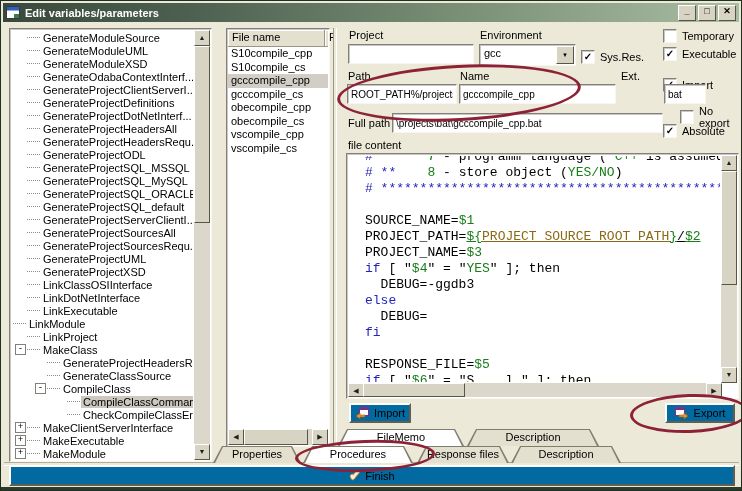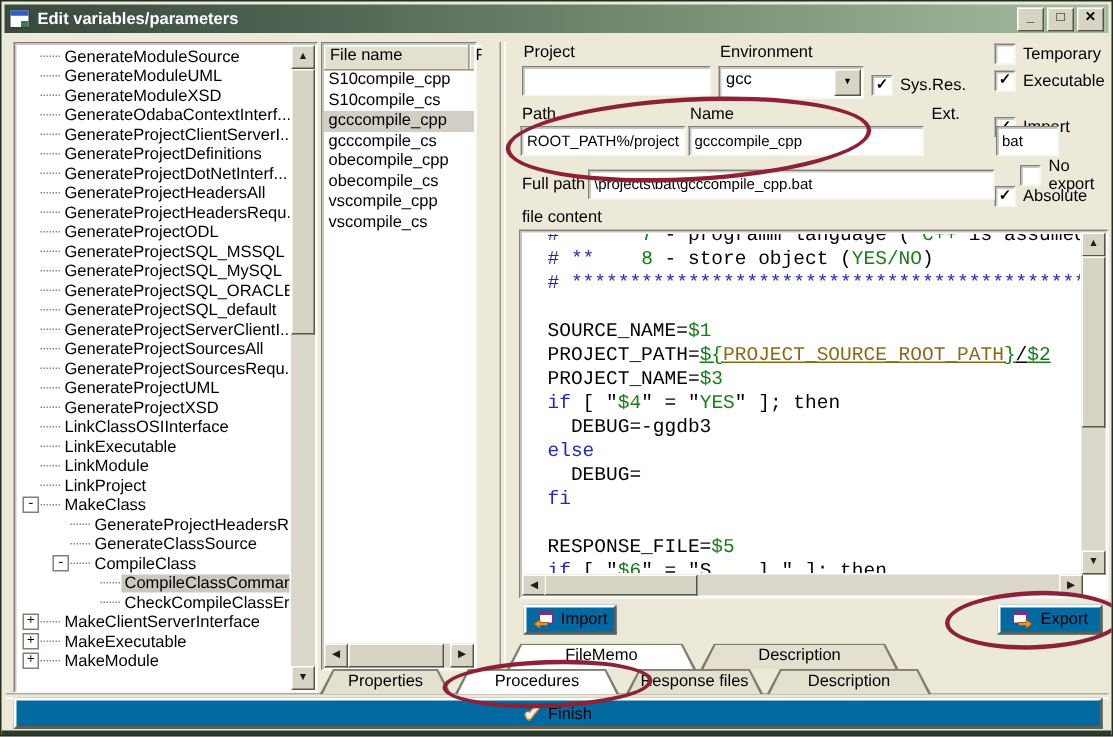--- a/index.html
+++ b/index.html
@@ -178,23 +178,27 @@
         <div class="trow" style="padding-left: 14px;">
           <span class="stub"></span>
           <span class="tlbl">GenerateProjectXSD</span>
         </div>
         <div class="trow" style="padding-left: 14px;">
           <span class="stub"></span>
           <span class="tlbl">LinkClassOSIInterface</span>
         </div>
         <div class="trow" style="padding-left: 14px;">
           <span class="stub"></span>
+          <span class="tlbl">LinkDotNetInterface</span>
+        </div>
+        <div class="trow" style="padding-left: 14px;">
+          <span class="stub"></span>
           <span class="tlbl">LinkExecutable</span>
         </div>
-        <div class="trow" style="padding-left: 14px;">
+        <div class="trow" style="">
           <span class="stub"></span>
           <span class="tlbl">LinkModule</span>
         </div>
         <div class="trow" style="padding-left: 14px;">
           <span class="stub"></span>
           <span class="tlbl">LinkProject</span>
         </div>
         <div class="trow" style="padding-left: 3px;">
           <span class="xbox">-</span>
           <span class="stub"></span>
@@ -237,21 +241,21 @@
           <span class="tlbl">MakeModule</span>
         </div>
       </div>
     <div class="sb" style="right:1px;top:1px;width:16px;bottom:1px;">
       <div class="sbtn" style="left:0;top:0;">▲</div>
       <div class="sth" style="left:0;top:16px;width:14px;height:175px;"></div>
       <div class="sbtn" style="left:0;bottom:0;">▼</div>
     </div>
   </div>
 
-  <div class="abs sunken" style="left:213px;top:27px;width:104px;height:419px;padding-left:30px;">
+  <div class="abs sunken" style="left:225px;top:27px;width:104px;height:419px;padding-left:30px;">
     <div class="lhead">
       <div class="lhcell" style="width:88px;flex:none;">File name</div>
       <div class="lhcell" style="flex:1;border-right:none;">Pro</div>
     </div>
     <div id="list-rows">
         <div class="lrow">S10compile_cpp</div>
         <div class="lrow">S10compile_cs</div>
         <div class="lrow lsel">gcccompile_cpp</div>
         <div class="lrow">gcccompile_cs</div>
         <div class="lrow">obecompile_cpp</div>

